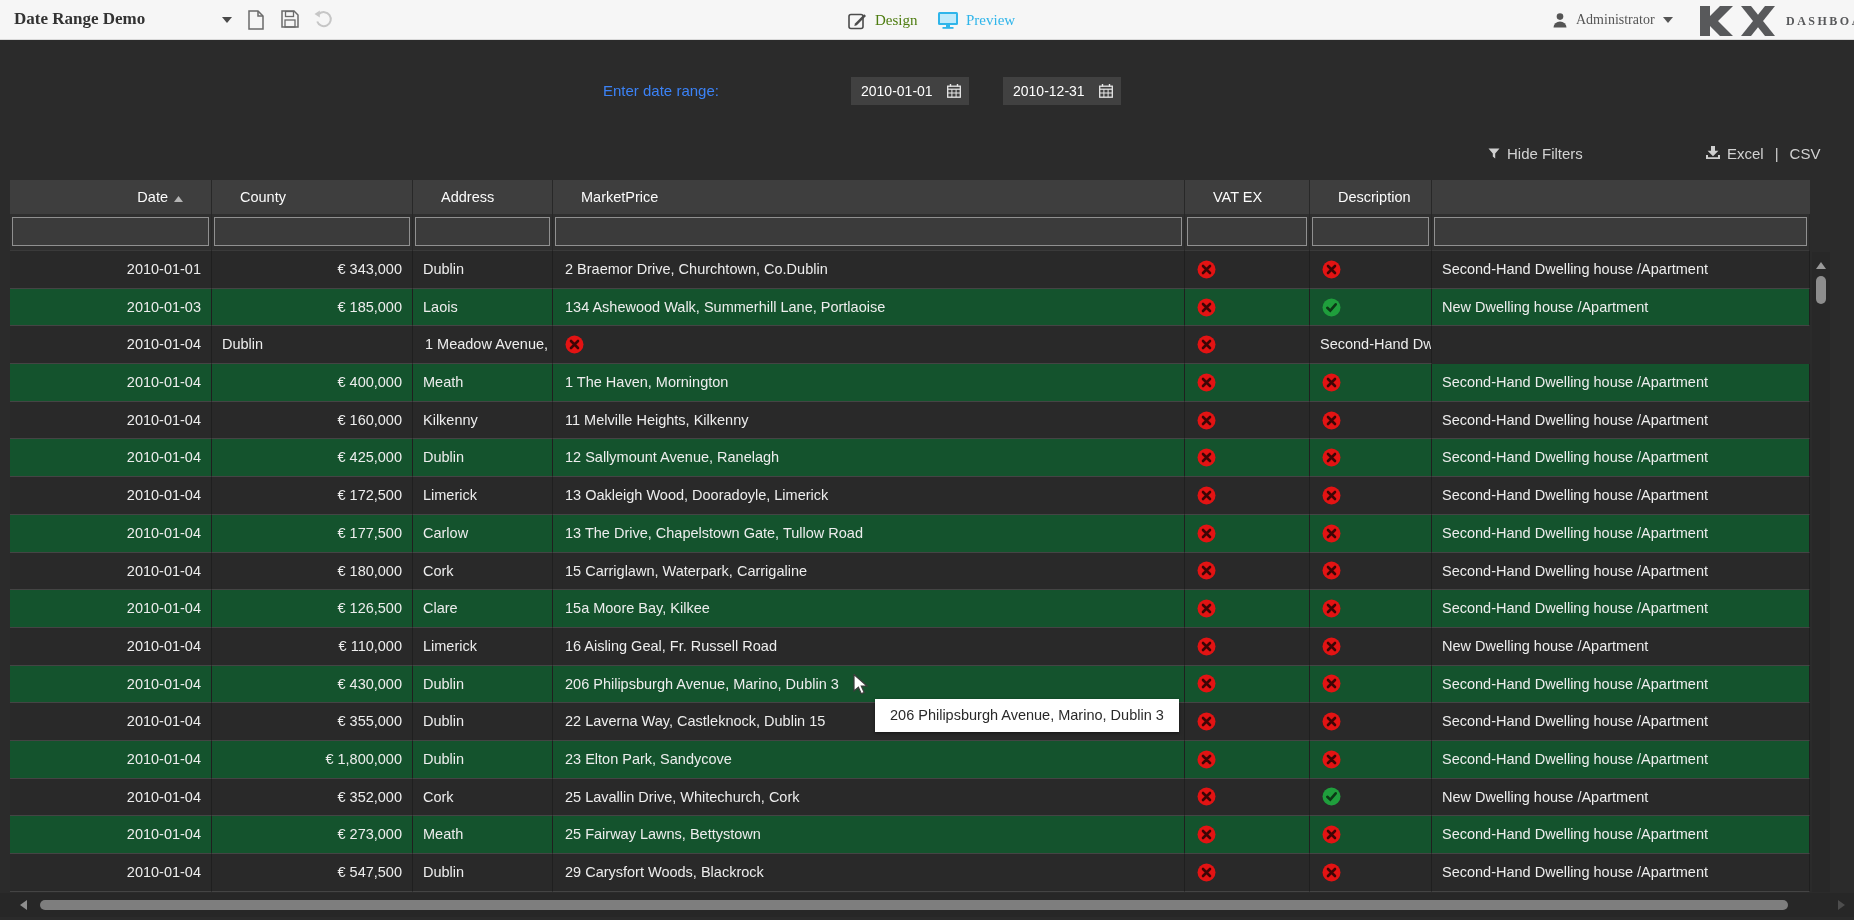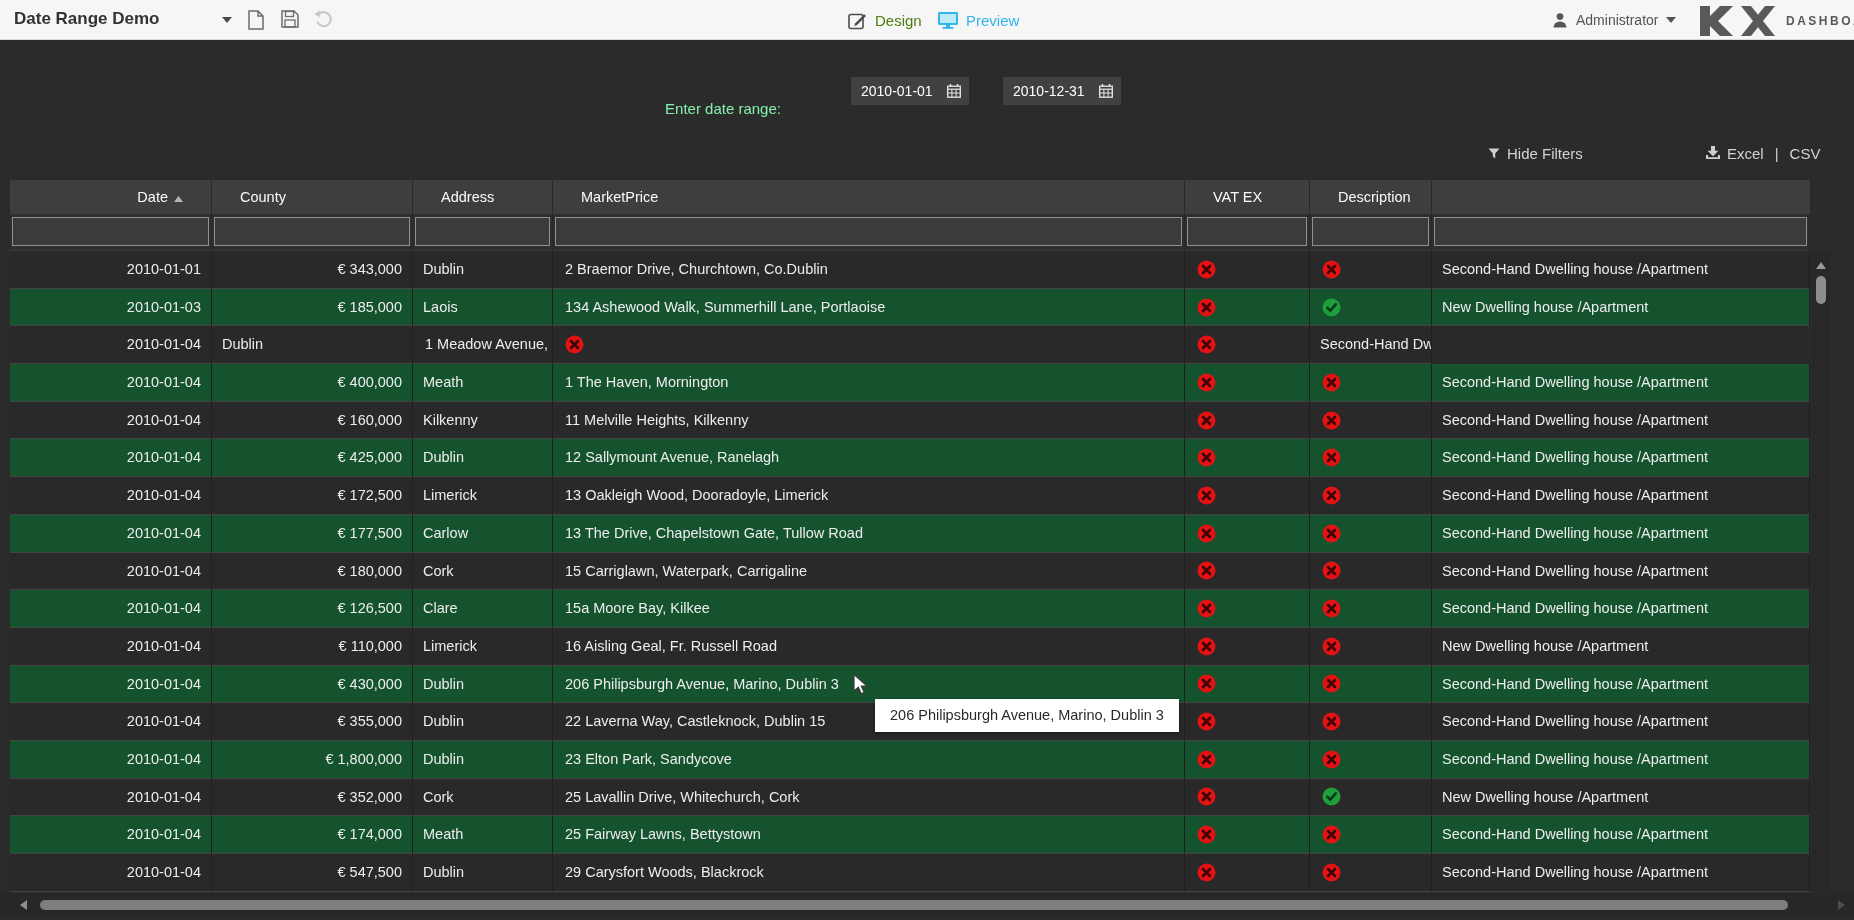--- a/index.html
+++ b/index.html
@@ -7,37 +7,37 @@
   body {
     font-family:"Liberation Sans", sans-serif;
     background:#2b2b2b;
     position:relative;
     color:#ededed;
   }
   
   .topbar {
     position:absolute; left:0; top:0; width:1854px; height:40px;
     background:#f6f6f6; border-bottom:1px solid #d9d9d9;
-    display:flex; align-items:center; color:#3a3a3a;
+    display:flex; align-items:center; color:#3a3a3a;font-family:Liberation Serif, serif;
   }
   .tb-title { position:absolute; left:14px; top:9px; font-size:17px; font-weight:bold; color:#333; }
   .tb-caret { position:absolute; left:222px; top:17px; width:0; height:0;
     border-left:5px solid transparent; border-right:5px solid transparent; border-top:6px solid #4a4a4a; cursor:pointer; }
   .tb-ico { position:absolute; top:10px; cursor:pointer; }
   .tb-new { left:248px; } .tb-save { left:281px; } .tb-undo { left:314px; }
   .tb-mode { position:absolute; top:0; height:40px; display:flex; align-items:center; gap:8px; font-size:15px; cursor:pointer; }
   .tb-design { left:848px; color:#4d7c0f; }
   .tb-preview { left:938px; color:#2fb5ea; }
   .tb-user { position:absolute; left:1552px; top:0; height:40px; display:flex; align-items:center; gap:8px; font-size:14px; color:#555; cursor:pointer; }
   .tb-user .caret { width:0; height:0; border-left:5px solid transparent; border-right:5px solid transparent; border-top:6px solid #555; }
   .tb-logo { position:absolute; left:1700px; top:6px; display:flex; align-items:center; gap:10px; }
   .tb-logo-text { font-size:12px; font-weight:bold; letter-spacing:2.5px; color:#58595b; }
   
-  .dr-label { position:absolute; left:603px; top:95px; width:240px; height:28px;
-    line-height:28px; text-align:center; font-size:15px; color:#86efac; }
+  .dr-label { position:absolute; left:603px; top:77px; width:240px; height:28px;
+    line-height:28px; text-align:left; font-size:15px; color:#3b82f6; }
   .dr-input { position:absolute; top:77px; width:118px; height:28px; background:#414141;
     color:#fff; font-size:14px; display:flex; align-items:center; justify-content:space-between;
     padding:0 8px 0 10px; cursor:pointer; }
   .dr-start { left:851px; } .dr-end { left:1003px; }
   
   .ctl { position:absolute; top:141px; height:24px; display:flex; align-items:center; gap:7px;
     color:#d2d2d2; font-size:15px; cursor:pointer; }
   .ctl-hide { left:1488px; }
   .ctl-export { left:1706px; }
   .ctl-export .sep { color:#cfcfcf; margin:0 4px; cursor:default; }
@@ -489,21 +489,21 @@
         <div class="td c5">
           <svg width="19" height="19" viewBox="0 0 19 19">
             <circle cx="9.5" cy="9.5" r="9" fill="#1f9e3c"></circle>
             <path d="M5.3 9.8 L8.3 12.7 L13.7 6.3" stroke="#0b3815" stroke-width="2.6" fill="none" stroke-linecap="round"></path>
           </svg>
         </div>
         <div class="td c6">New Dwelling house /Apartment</div>
       </div>
       <div class="grow tr even">
         <div class="td c0">2010-01-04</div>
-        <div class="td c1">€ 174,000</div>
+        <div class="td c1">€ 273,000</div>
         <div class="td c2">Meath</div>
         <div class="td c3">25 Fairway Lawns, Bettystown</div>
         <div class="td c4">
           <svg width="19" height="19" viewBox="0 0 19 19">
             <circle cx="9.5" cy="9.5" r="9" fill="#e31313"></circle>
             <path d="M6 6 L13 13 M13 6 L6 13" stroke="#3d0505" stroke-width="2.6" stroke-linecap="round"></path>
           </svg>
         </div>
         <div class="td c5">
           <svg width="19" height="19" viewBox="0 0 19 19">

